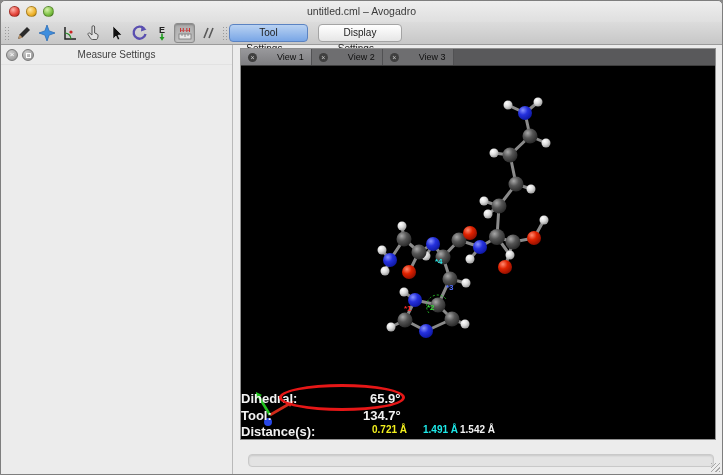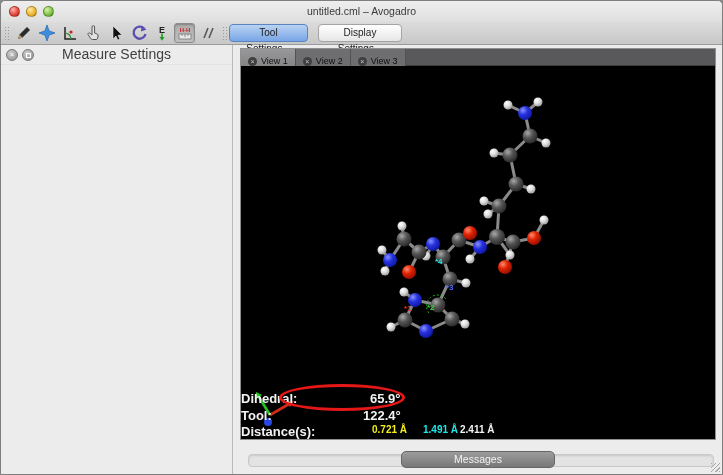--- a/index.html
+++ b/index.html
@@ -72,33 +72,33 @@
   .panel-header { position:relative; height:20px; border-bottom:1px solid #e2e2e2; }
   .panel-btn {
     position:absolute; top:4px; width:12px; height:12px; border-radius:50%;
     background:radial-gradient(circle at 35% 30%, #cdcdcd, #8f8f8f);
     border:1px solid #787878; color:#fff; font-size:8px; line-height:10px; text-align:center;
   }
   .panel-btn.close { left:5px; }
   .panel-btn.float { left:21px; }
   .float-glyph { display:block; width:5px; height:5px; border:1px solid #fff; margin:2.5px auto; }
   .panel-title {
-    text-align:center; line-height:19px; font-size:14px; color:#3f3f3f;
+    text-align:center; line-height:19px; font-size:10px; color:#3f3f3f;
   }
 
   
   .right-area {
     position:absolute; left:239px; top:47px; width:476px; height:392px;
     border:1px solid #8f8f8f;
   }
   .tabbar {
     display:flex; height:17px; background:#59595b; border-bottom:1px solid #3e3e3e;
   }
   .tab {
-    height:100%; padding:12px 7px; display:flex; align-items:center; gap:4px;
+    height:100%; padding:4px 7px; display:flex; align-items:center; gap:20px;
     background:#6e6e70; border-right:1px solid #515153;
     font-size:9px; color:#0f0f0f; white-space:nowrap;
   }
   .tab.active { background:linear-gradient(#98989b,#7e7e81); }
   .tab-close {
     width:9px; height:9px; border-radius:50%; background:#3f3f3f;
     color:#c9c9c9; font-size:7px; line-height:9px; text-align:center;
   }
   .viewport {
     position:absolute; left:0; top:17px; width:474px; height:373px; background:#000;
@@ -365,27 +365,26 @@
           <line x1="29" y1="349" x2="18" y2="331" stroke="#22c41e" stroke-width="2.6"></line>
           <polygon points="15,326 21,329 15,333" fill="#22c41e"></polygon>
           <circle cx="27" cy="356" r="4" fill="#2747e8"></circle>
         </svg>
 
       
       <span class="m-label" style="top:325px">Dihedral:</span>
       <span class="m-val" style="left:129px; top:325px">65.9°</span>
 
       <span class="m-label" style="top:342px">Tool:</span>
-      <span class="m-val" style="left:122px; top:342px">122.4°</span>
+      <span class="m-val" style="left:122px; top:342px">134.7°</span>
 
       <span class="m-label" style="top:358px">Distance(s):</span>
-      <span><span class="dist-val" style="color: rgb(242, 239, 29); left: 131px;">0.721 Å</span><span class="dist-val" style="color: rgb(29, 232, 232); left: 174px; margin-left: 8px;">1.491 Å</span><span class="dist-val" style="color: rgb(242, 242, 242); left: 219px;">2.411 Å</span></span>
+      <span><span class="dist-val" style="color: rgb(242, 239, 29); left: 131px;">0.721 Å</span><span class="dist-val" style="color: rgb(29, 232, 232); left: 174px; margin-left: 8px;">1.491 Å</span><span class="dist-val" style="color: rgb(242, 242, 242); left: 219px;">1.542 Å</span></span>
 
       
       <div class="annotation-ellipse"></div>
     </div>
   </div>
 
   <div class="bottom-strip"></div>
-  <div class="messages-btn">Messages</div>
 
   <div class="resize-grip"></div>
 </div>
 
 </body></html>

